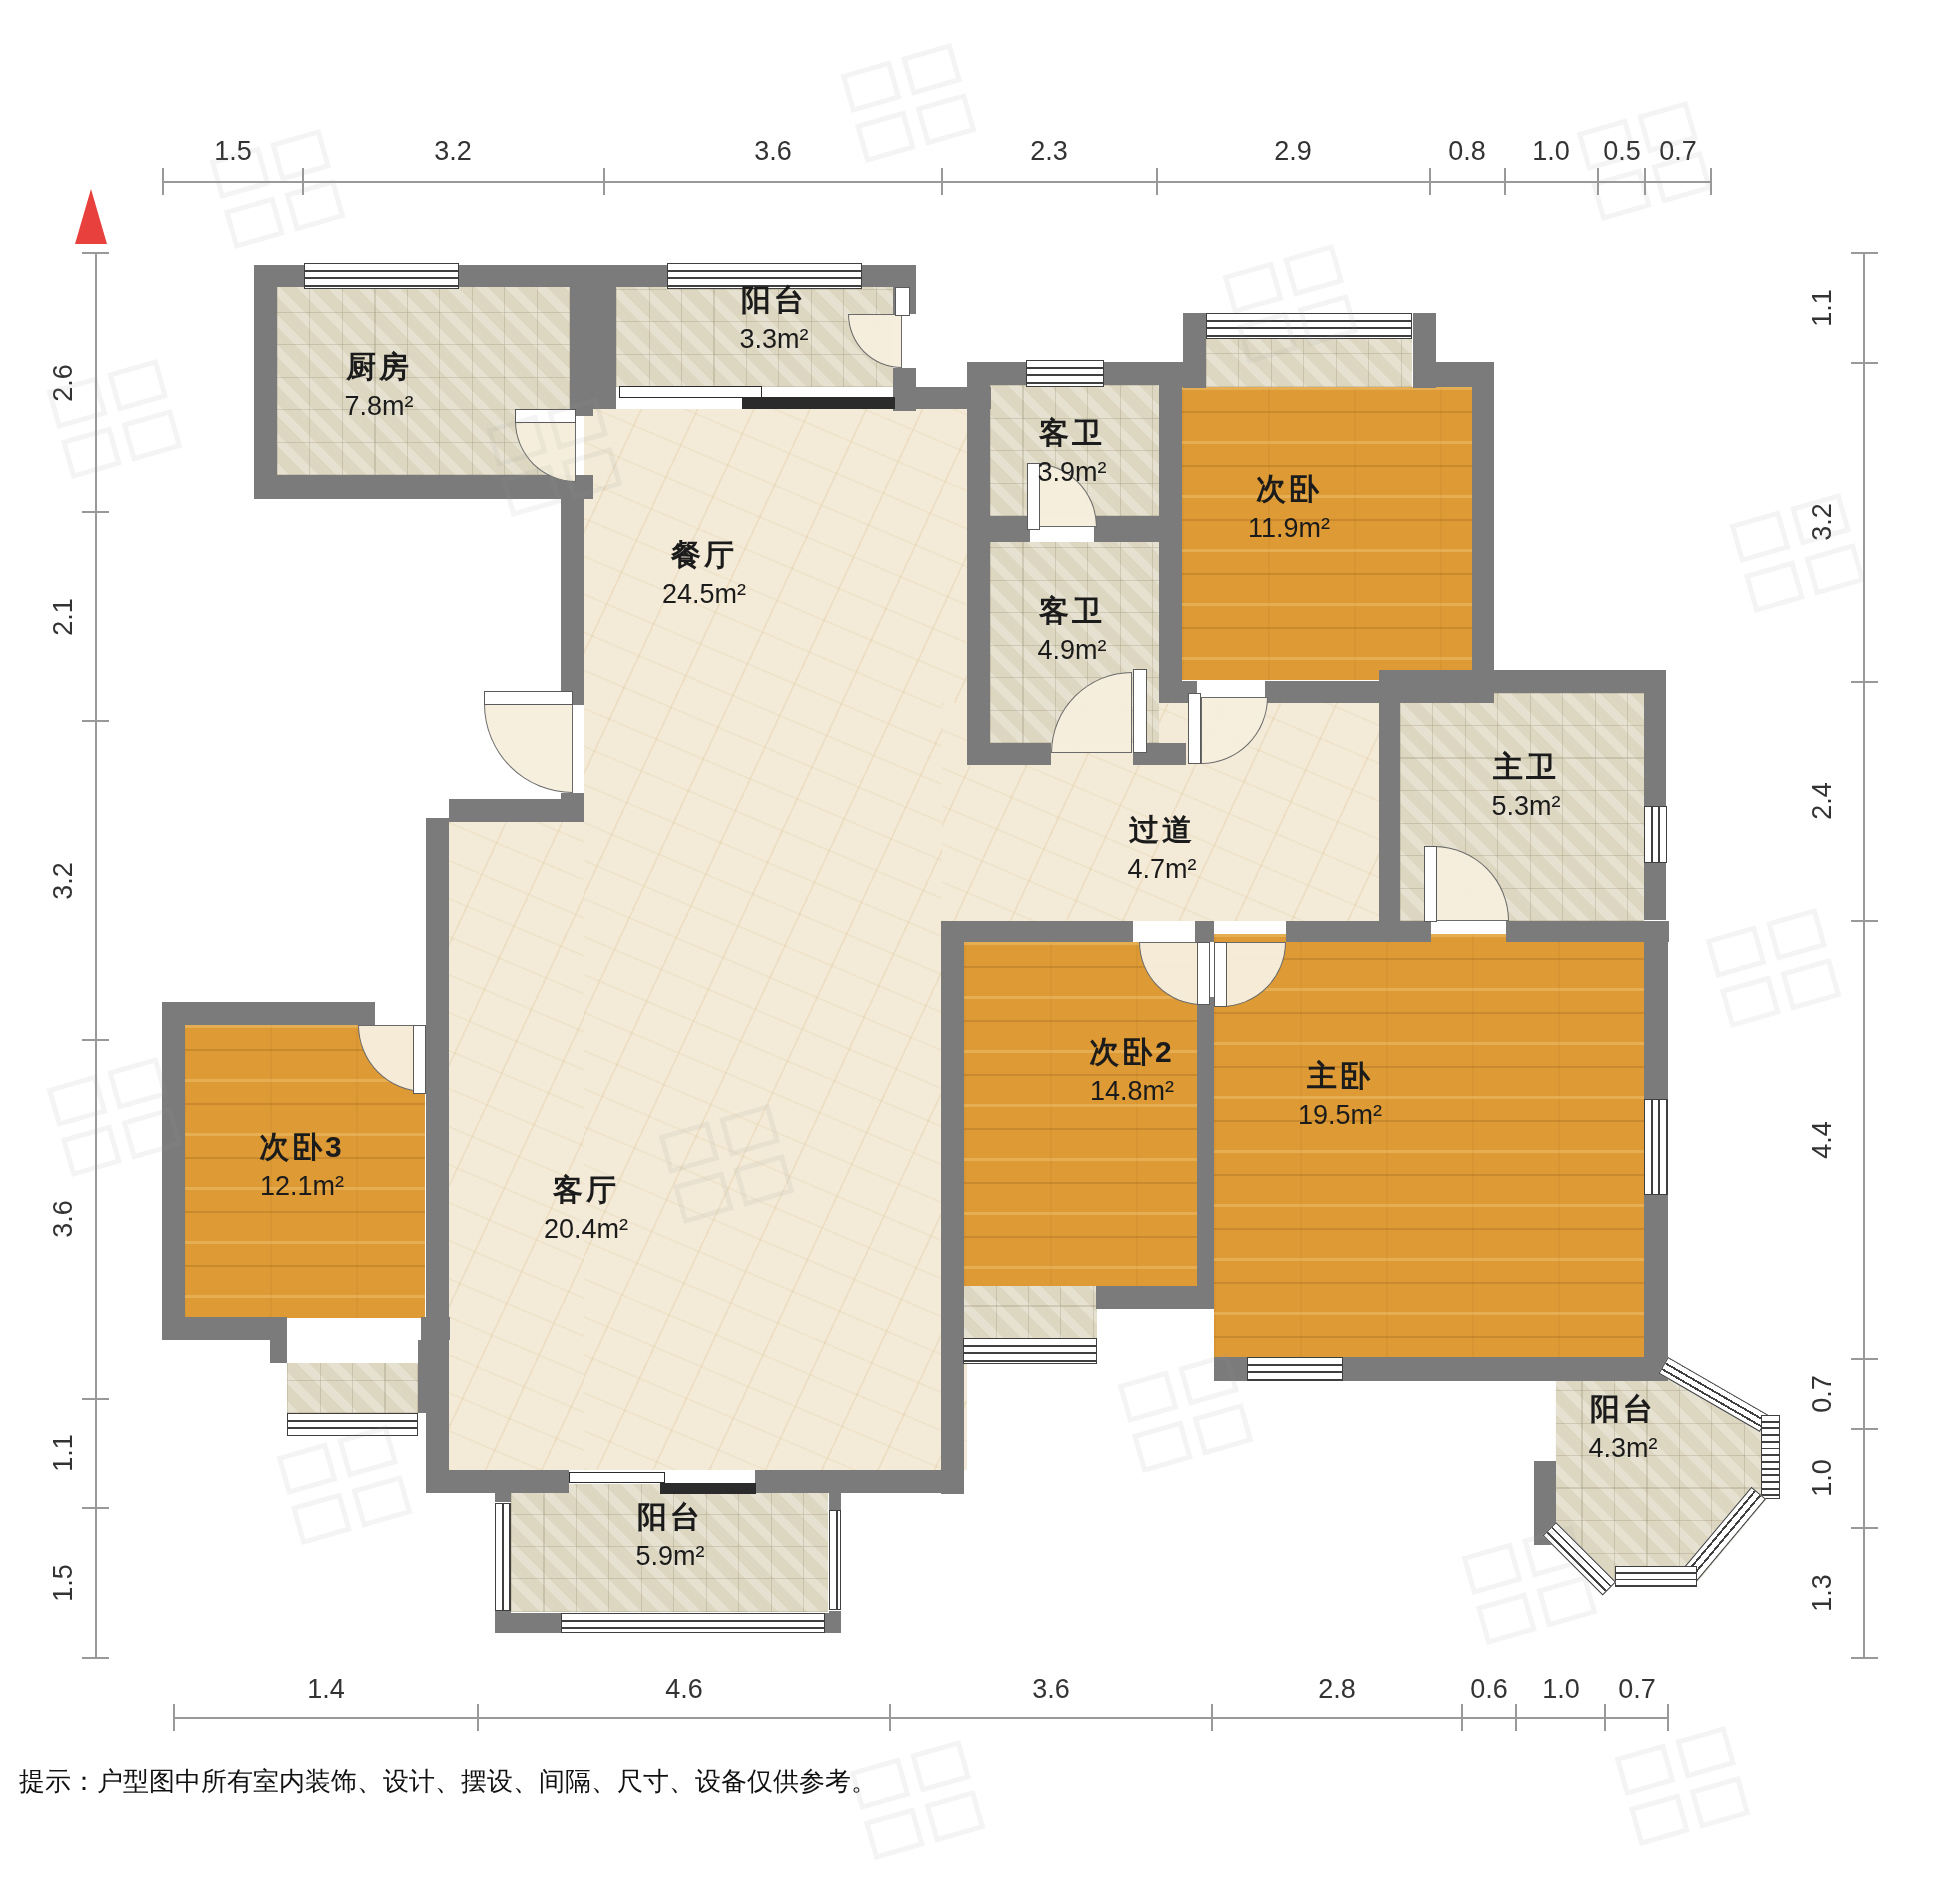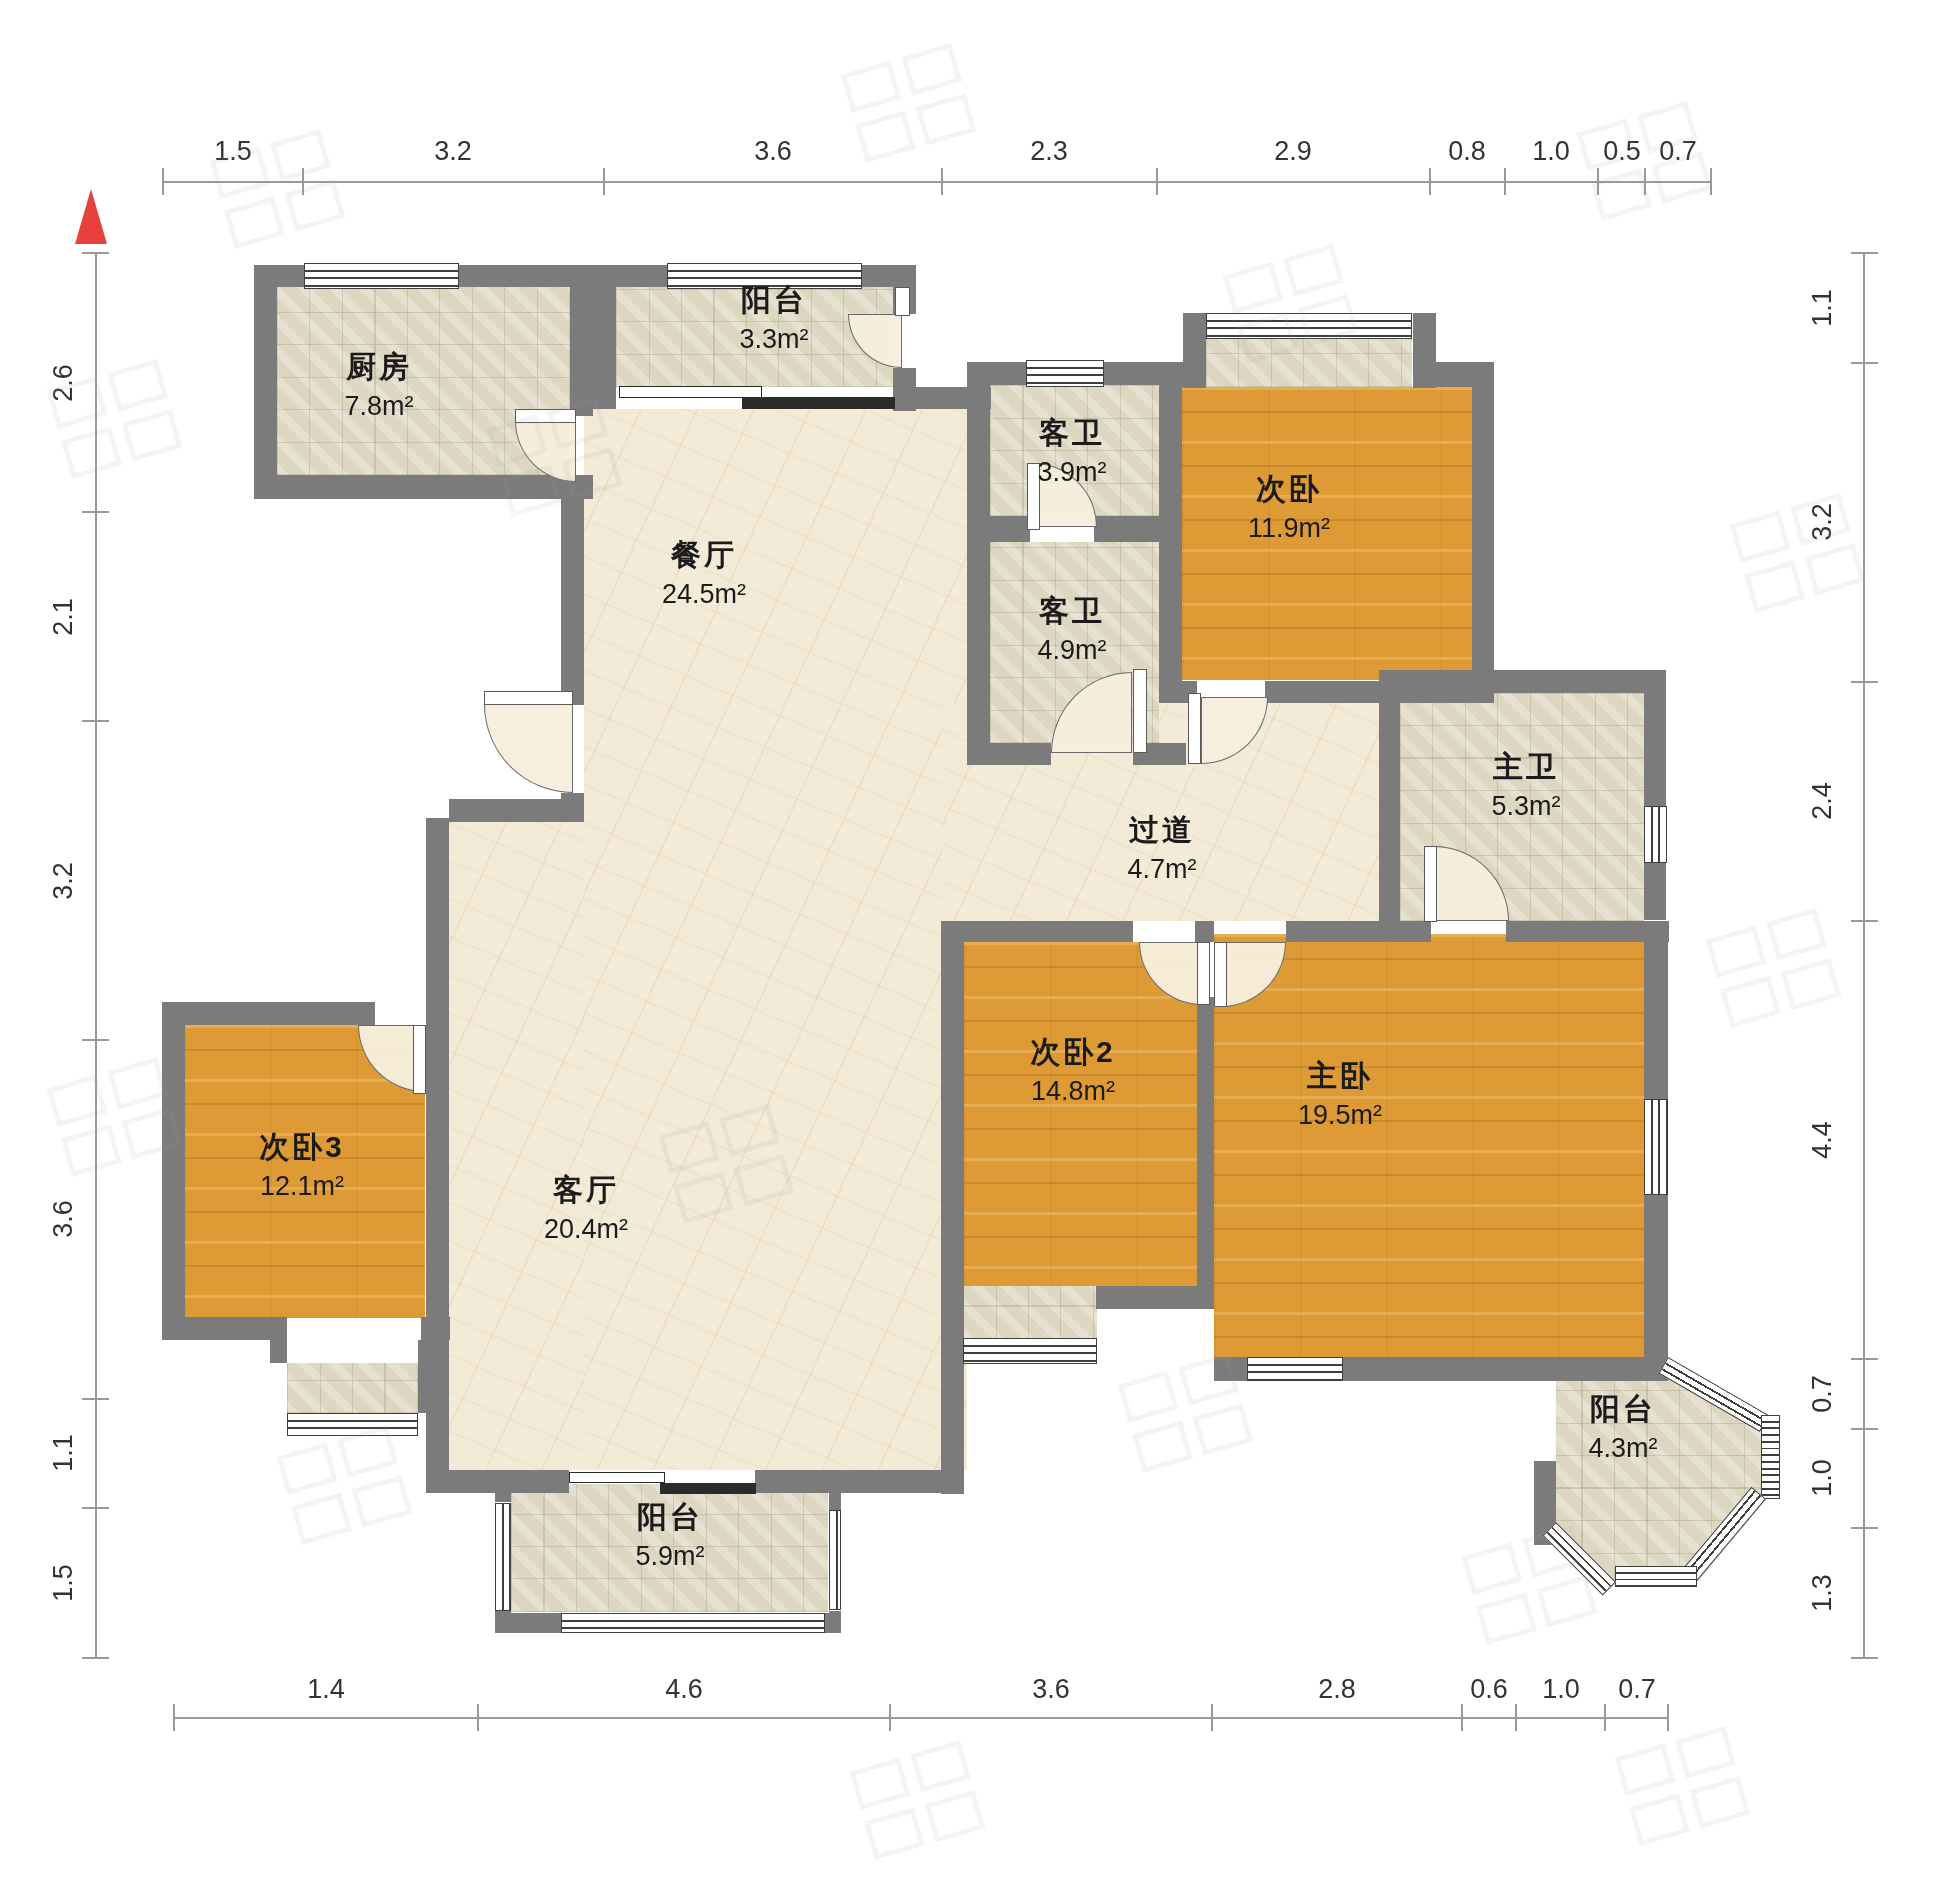--- a/index.html
+++ b/index.html
@@ -200,21 +200,21 @@
         <div class="ar">4.7m²</div>
       </div>
       <div class="room-label" style="left: 302px; top: 1164px;">
         <div class="nm">次卧3</div>
         <div class="ar">12.1m²</div>
       </div>
       <div class="room-label" style="left: 586px; top: 1207px;">
         <div class="nm">客厅</div>
         <div class="ar">20.4m²</div>
       </div>
-      <div class="room-label" style="left: 1073px; top: 1069px;">
+      <div class="room-label" style="left: 1132px; top: 1069px;">
         <div class="nm">次卧2</div>
         <div class="ar">14.8m²</div>
       </div>
       <div class="room-label" style="left: 1340px; top: 1093px;">
         <div class="nm">主卧</div>
         <div class="ar">19.5m²</div>
       </div>
       <div class="room-label" style="left: 1623px; top: 1426px;">
         <div class="nm">阳台</div>
         <div class="ar">4.3m²</div>
@@ -287,20 +287,21 @@
       <div class="dim-label rot" style="left: 1822px; top: 308px;">1.1</div>
       <div class="dim-label rot" style="left: 1822px; top: 522px;">3.2</div>
       <div class="dim-label rot" style="left: 1822px; top: 801px;">2.4</div>
       <div class="dim-label rot" style="left: 1822px; top: 1140px;">4.4</div>
       <div class="dim-label rot" style="left: 1822px; top: 1394px;">0.7</div>
       <div class="dim-label rot" style="left: 1822px; top: 1478px;">1.0</div>
       <div class="dim-label rot" style="left: 1822px; top: 1593px;">1.3</div>
     </div>
   <div class="north" id="north" style="left: 75px; top: 189px; border-bottom: 55px solid rgb(232, 65, 61);"></div>
   <div class="notes">
+    <div>提示：户型图中所有室内装饰、设计、摆设、间隔、尺寸、设备仅供参考。</div>
   </div>
   <div id="wms">
       <div class="wm" style="left: 220px; top: 143px; width: 115px; height: 92px;">
         <i style="left: 0px; top: 0px; width: 52px; height: 40px;"></i>
         <i style="left: 63px; top: 0px; width: 52px; height: 40px;"></i>
         <i style="left: 0px; top: 52px; width: 52px; height: 40px;"></i>
         <i style="left: 63px; top: 52px; width: 52px; height: 40px;"></i>
       </div>
       <div class="wm" style="left: 851px; top: 57px; width: 115px; height: 92px;">
         <i style="left: 0px; top: 0px; width: 52px; height: 40px;"></i>

